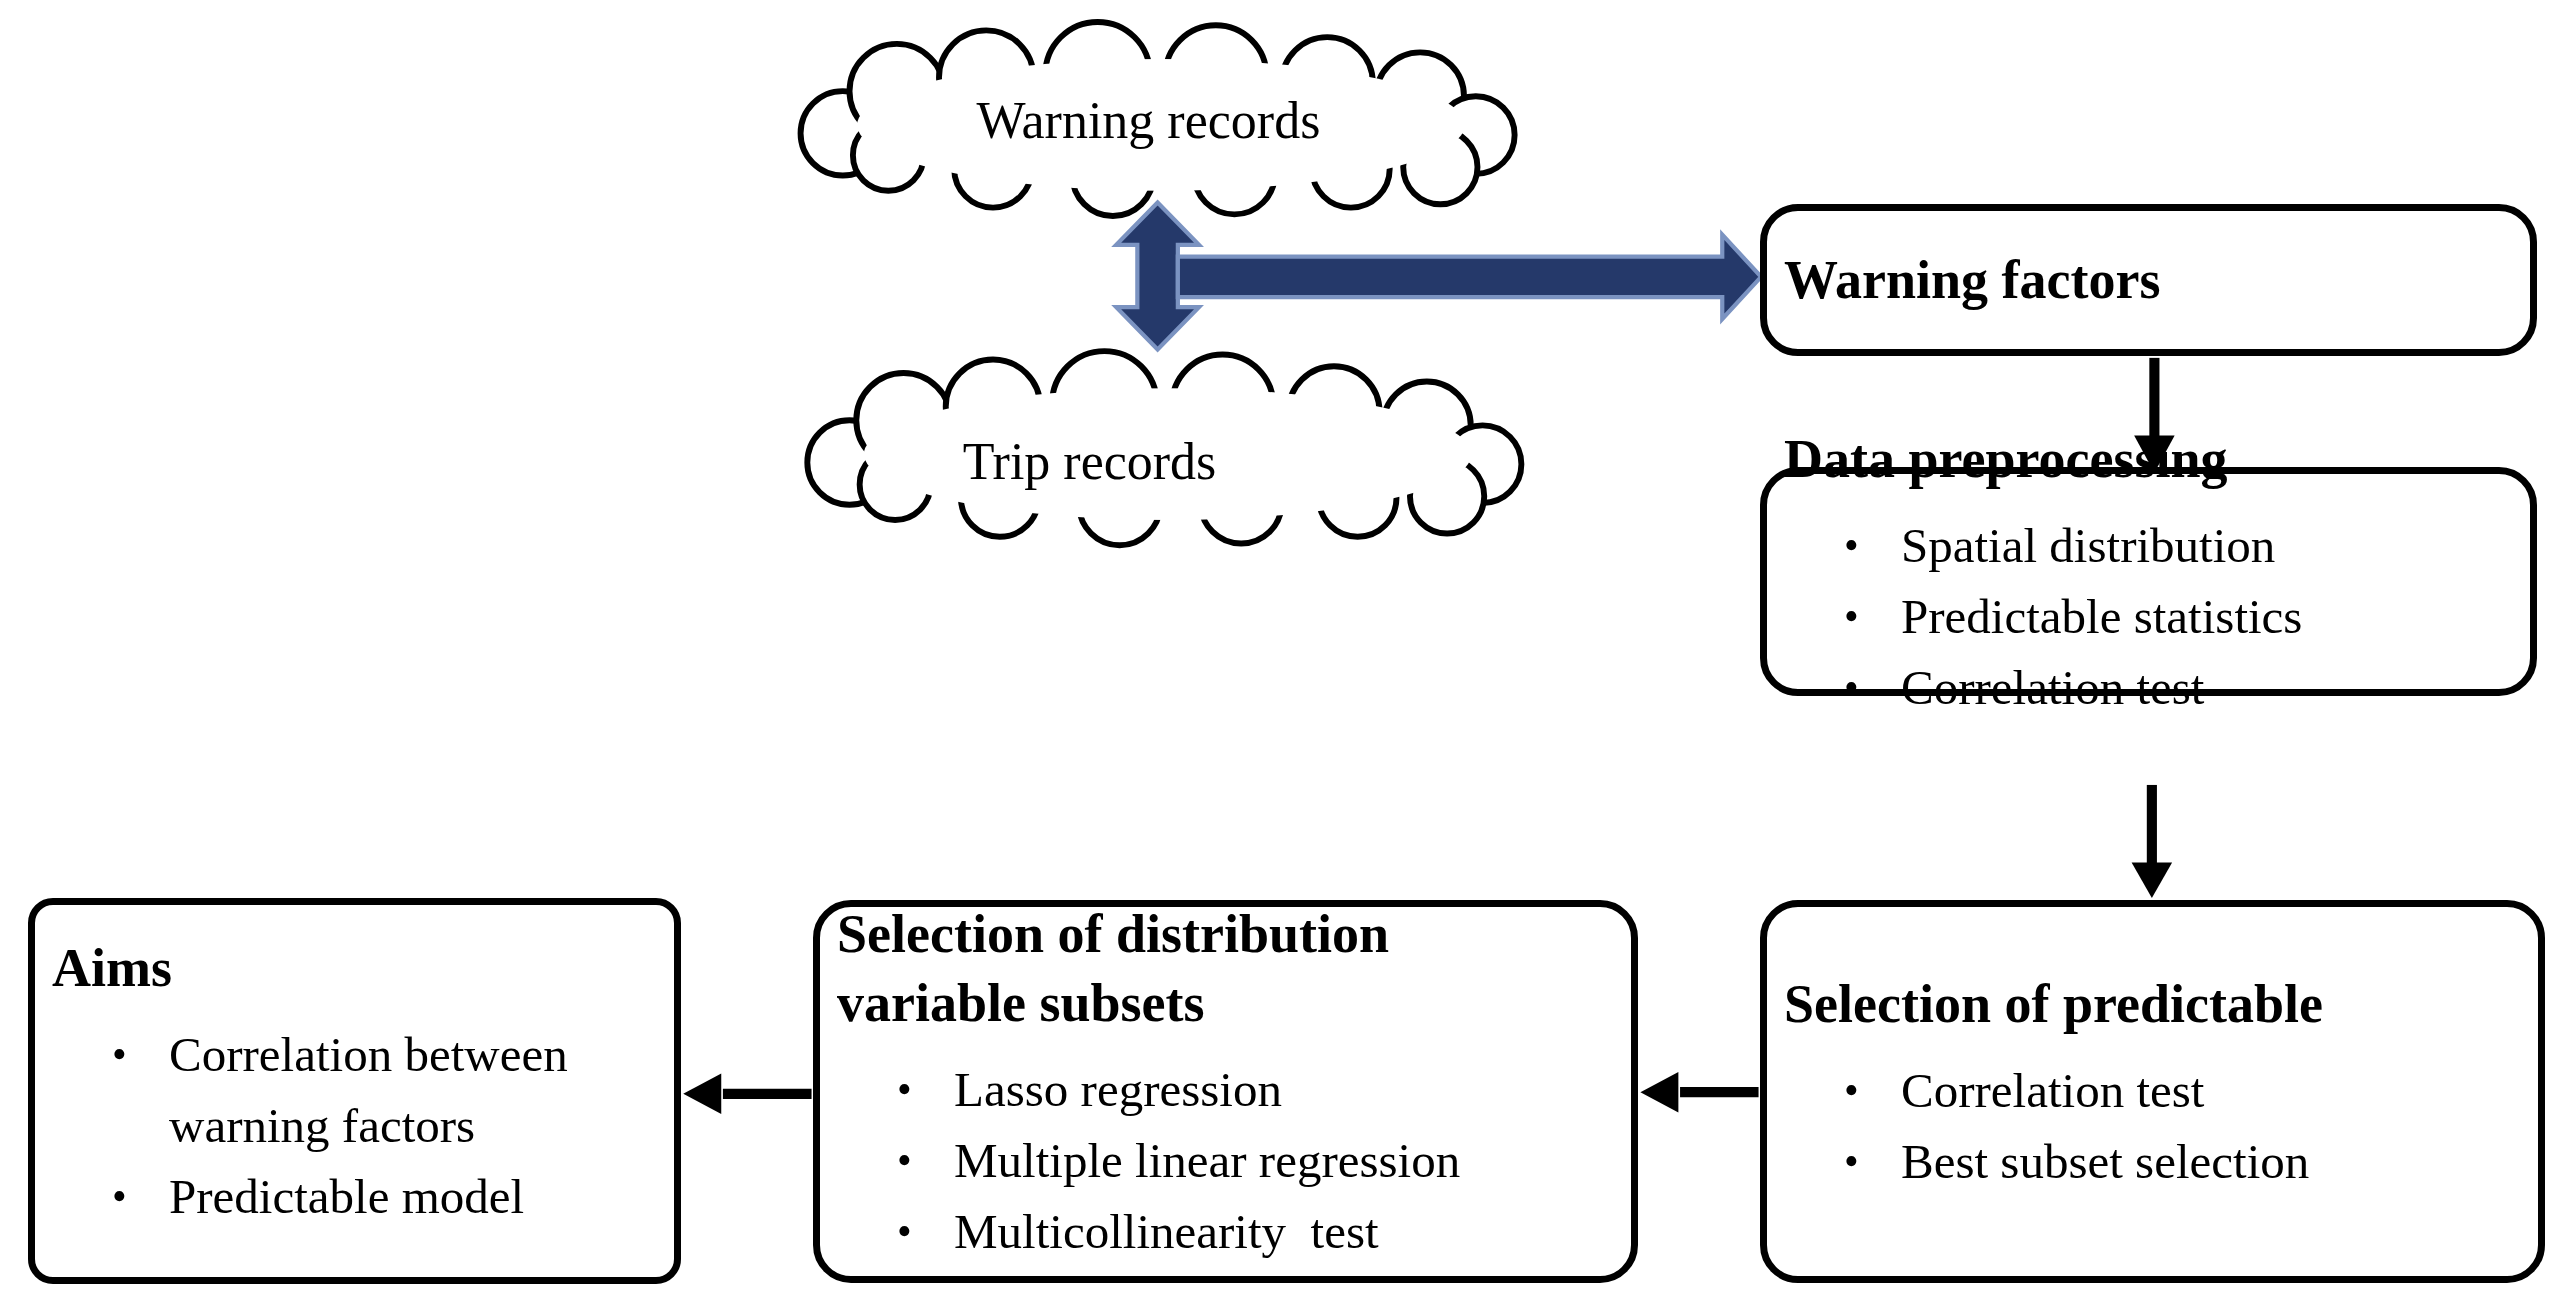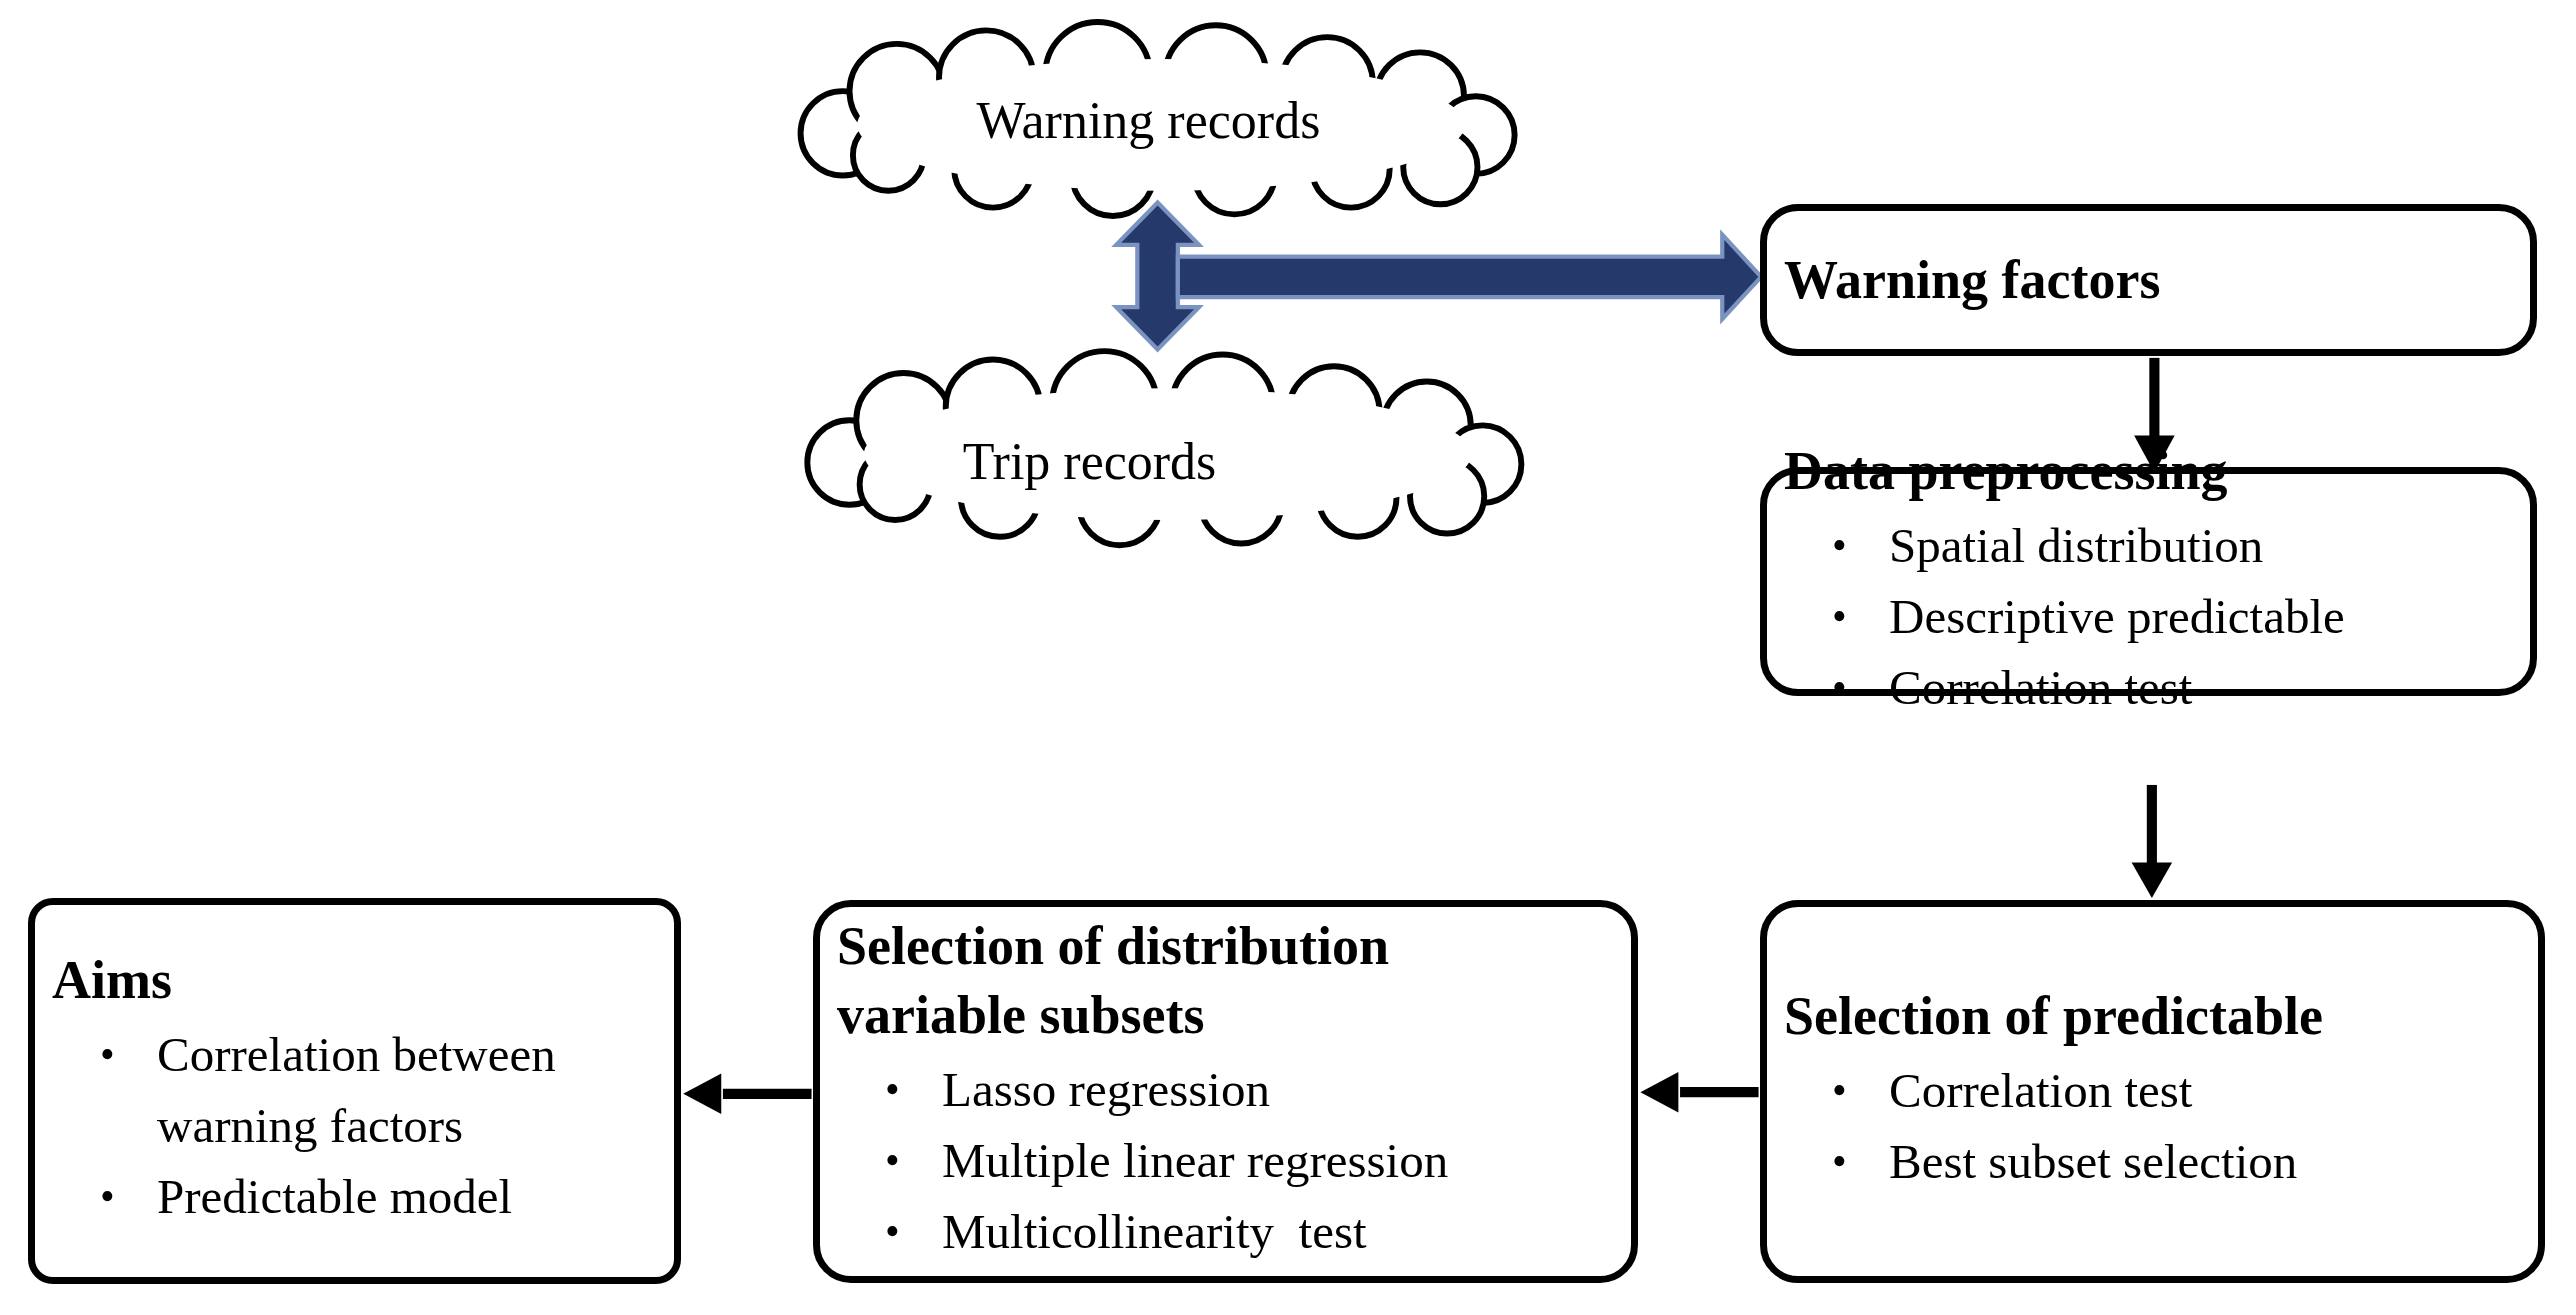--- a/index.html
+++ b/index.html
@@ -7,21 +7,21 @@
        font-family:"Liberation Serif","DejaVu Serif",serif;color:#000;}
   .canvas{position:relative;width:2576px;height:1315px;background:#fff;}
   .layer{position:absolute;left:0;top:0;}
 
   .cloud-label{position:absolute;text-align:center;font-size:52px;line-height:59px;color:#000;}
 
   .node{position:absolute;box-sizing:border-box;border:7.6px solid #000;border-radius:38px;
         background:#fff;display:flex;flex-direction:column;justify-content:center;
         padding:8.4px 17px;}
   .node .title{font-weight:bold;font-size:54px;line-height:69px;}
-  .bullets{list-style:none;margin:4px;padding:0;font-family:Liberation Serif, serif;}
+  .bullets{list-style:none;margin:16px;padding:0;font-family:Liberation Serif, serif;}
   .bullets li{position:relative;font-size:49px;line-height:71px;padding-left:101px;
               white-space:pre-wrap;}
   .bullets li::before{content:"\2022";position:absolute;left:44px;top:0;font-size:42px;}
 </style>
 </head>
 <body>
 
 <div class="canvas">
 
   <svg class="layer" width="2576" height="1315" viewBox="0 0 3051 1558">
@@ -91,21 +91,21 @@
   <div class="cloud-label" style="left:760px;top:432px;width:659px;">Trip records</div>
 
   <div class="node" style="left:1760px;top:204px;width:777px;height:152px;">
     <div class="title">Warning factors</div>
   </div>
 
   <div class="node" style="left:1760px;top:467px;width:777px;height:229px;">
     <div class="title">Data preprocessing</div>
     <ul class="bullets">
       <li>Spatial distribution</li>
-      <li>Descriptive predictable</li>
+      <li>Predictable statistics</li>
       <li>Correlation test</li>
     </ul>
   </div>
 
   <div class="node" style="left:1760px;top:900px;width:785px;height:383px;">
     <div class="title">Selection of predictable</div>
     <ul class="bullets">
       <li>Correlation test</li>
       <li>Best subset selection</li>
     </ul>

